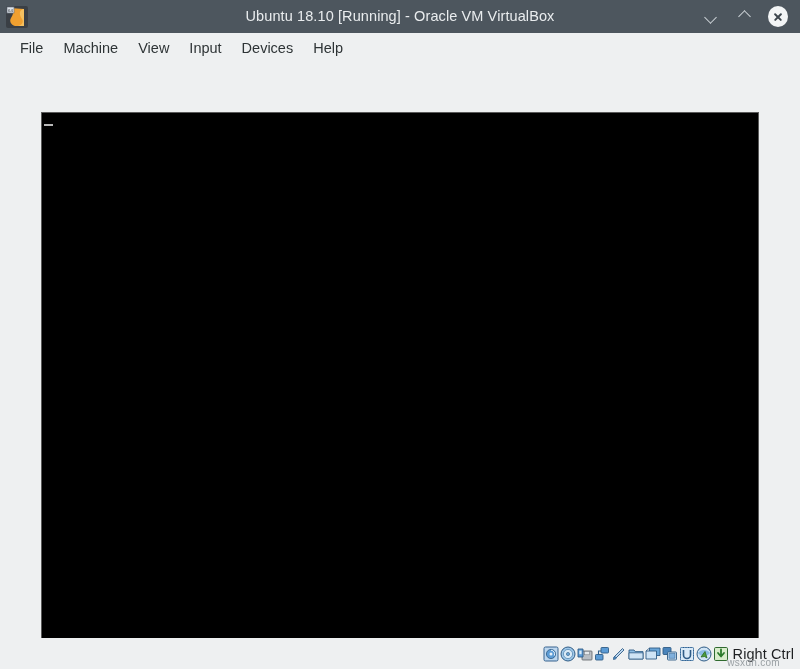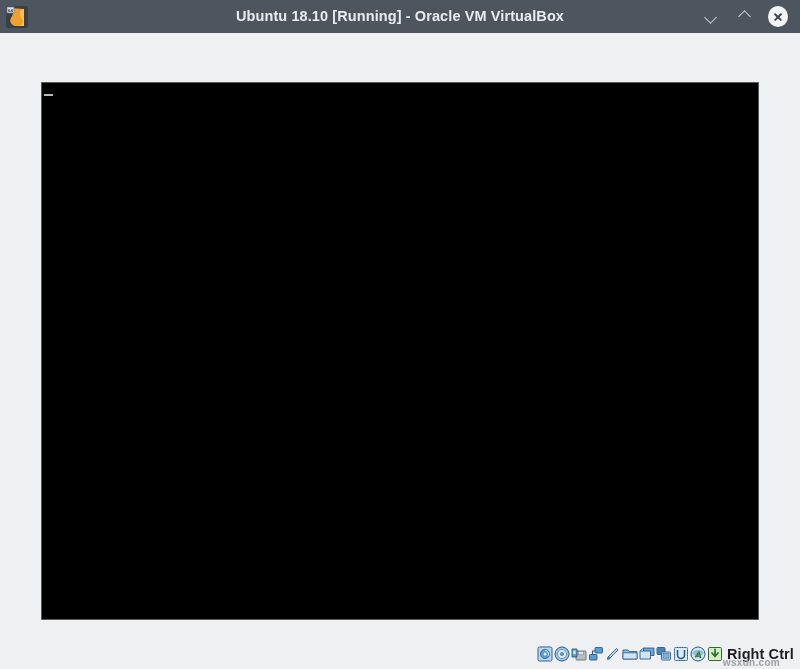--- a/index.html
+++ b/index.html
@@ -15,21 +15,20 @@
     -webkit-font-smoothing: antialiased;
   }
 
   .vm-window {
     position: relative;
     width: 800px;
     height: 669px;
     background: #be185d;
     display: flex;
     flex-direction: column;
-    font-weight: bold;
   }
 
   
   .titlebar {
     position: relative;
     height: 33px;
     min-height: 33px;
     background: #4d565e;
     display: flex;
     align-items: center;
@@ -225,20 +224,28 @@
       </div>
       <div class="win-btn">
         <span class="chev up"></span>
       </div>
       <div class="win-btn">
         <span class="close-circle"></span>
       </div>
     </div>
   </div>
 
+  <div class="menubar">
+    <div class="menu-item">File</div>
+    <div class="menu-item">Machine</div>
+    <div class="menu-item">View</div>
+    <div class="menu-item">Input</div>
+    <div class="menu-item">Devices</div>
+    <div class="menu-item">Help</div>
+  </div>
 
   <div class="display-wrap">
     <div class="guest-screen">
       <div class="guest-cursor"></div>
     </div>
   </div>
 
   <div class="statusbar">
     <div class="status-icons">
 

